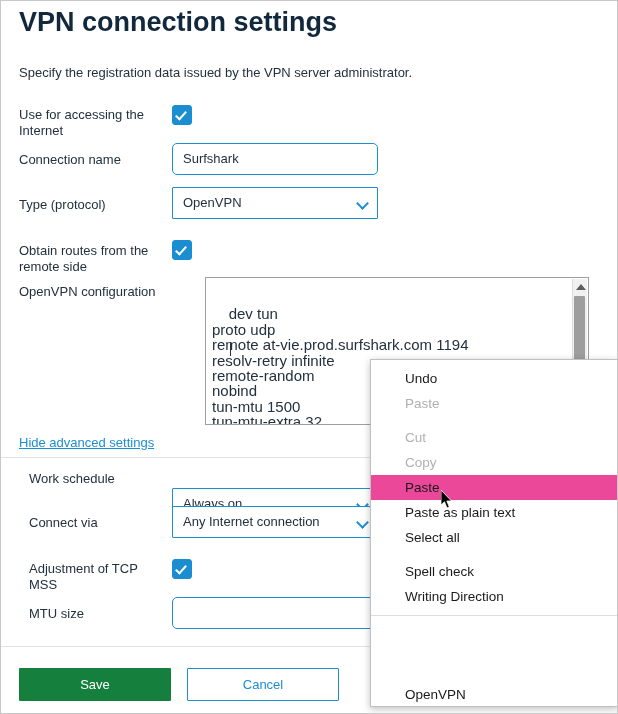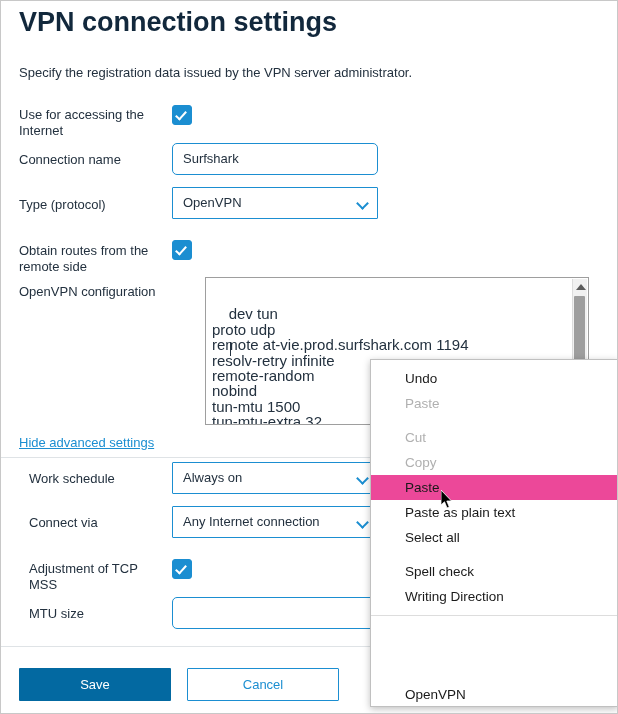--- a/index.html
+++ b/index.html
@@ -166,21 +166,21 @@
     right: 0;
     height: 1px;
     background: #dfe3e6;
   }
   .btn-primary {
     position: absolute;
     left: 18px;
     top: 667px;
     width: 152px;
     height: 33px;
-    background: #0369a1;
+    background: #15803d;
     color: #ffffff;
     font-size: 13px;
     text-align: center;
     line-height: 33px;
     box-sizing: border-box;
     border-radius: 1px;
     cursor: pointer;
   }
   .btn-secondary {
     position: absolute;
@@ -279,21 +279,21 @@
       <div class="scrollarrow up"></div>
       <div class="scrollthumb"></div>
     </div>
   </div>
   <div class="caret" style="left:229px; top:341px;"></div>
 
   <div class="advlink">Hide advanced settings</div>
   <div class="divider" style="top:456px;"></div>
 
   <div class="row-label" style="left:28px; top:470px;">Work schedule</div>
-  <div class="select" style="left:171px; top:461px; width:206px;">
+  <div class="select" style="left:171px; top:487px; width:206px;">
     <span>Always on</span>
     <span class="chev"></span>
   </div>
 
   <div class="row-label" style="left:28px; top:514px;">Connect via</div>
   <div class="select" style="left:171px; top:505px; width:206px;">
     <span>Any Internet connection</span>
     <span class="chev"></span>
   </div>
 

